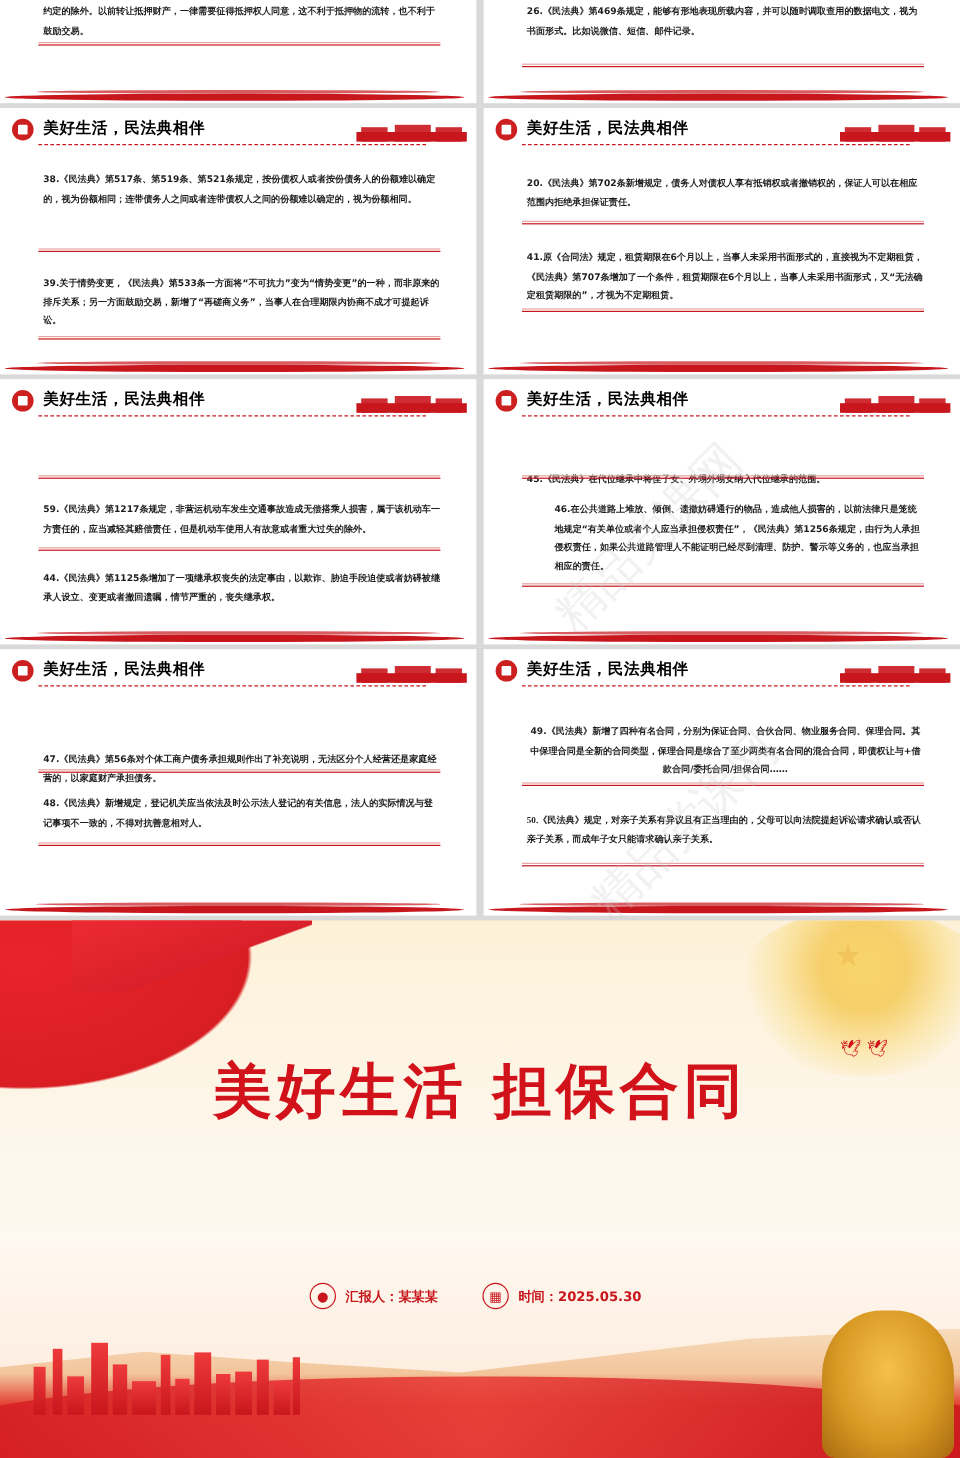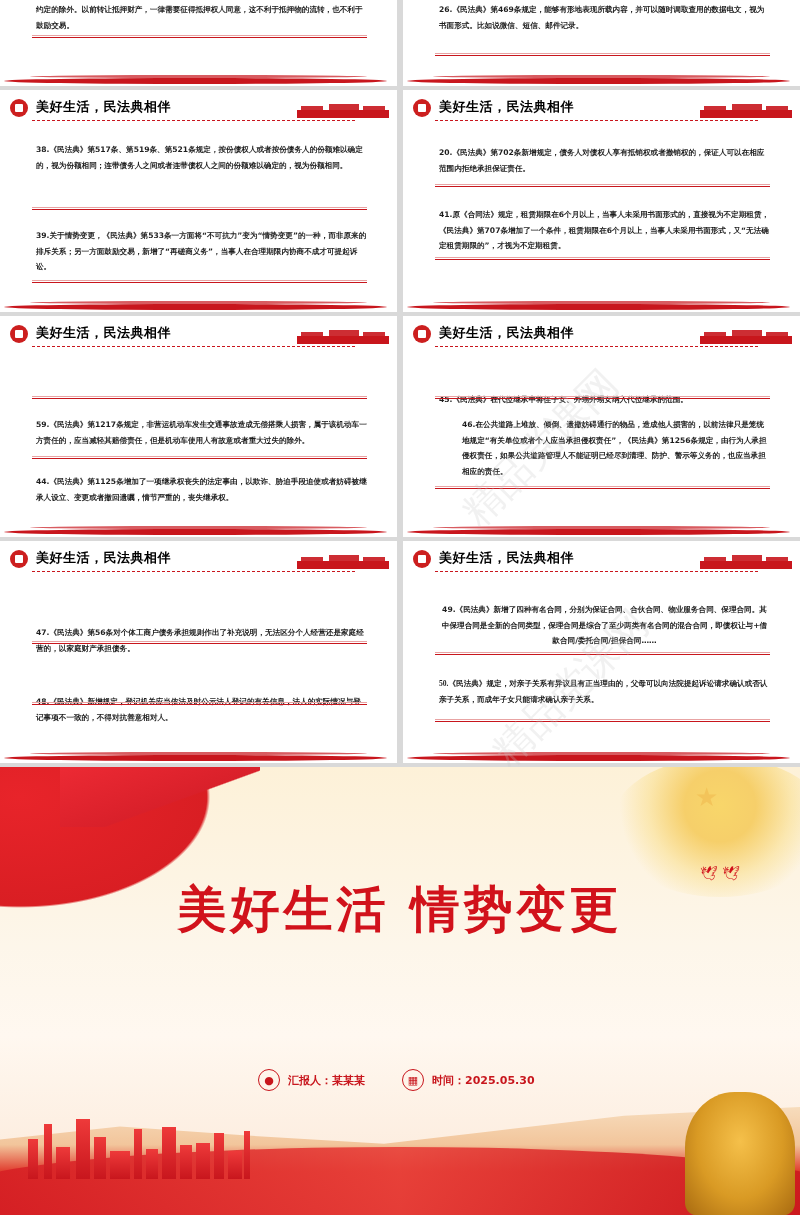--- a/index.html
+++ b/index.html
@@ -180,21 +180,21 @@
     <div class="hdr-line"></div>
     <div class="hdr-building">
       <div class="b" style="left:0;width:92px;height:8px;"></div>
       <div class="b" style="left:4px;width:22px;height:12px;opacity:.9;"></div>
       <div class="b" style="left:32px;width:30px;height:14px;opacity:.9;"></div>
       <div class="b" style="left:66px;width:22px;height:12px;opacity:.9;"></div>
     </div>
   </div>
   <div class="item" style="top:84px;">47.《民法典》第56条对个体工商户债务承担规则作出了补充说明，无法区分个人经营还是家庭经营的，以家庭财产承担债务。</div>
   <div class="divider" style="top:100px;"></div>
-  <div class="item" style="top:121px;margin-top:32px;">48.《民法典》新增规定，登记机关应当依法及时公示法人登记的有关信息，法人的实际情况与登记事项不一致的，不得对抗善意相对人。</div>
+  <div class="item" style="top:121px;">48.《民法典》新增规定，登记机关应当依法及时公示法人登记的有关信息，法人的实际情况与登记事项不一致的，不得对抗善意相对人。</div>
   <div class="divider" style="top:161px;"></div>
   <div class="brush">
     <span style="left:4px;right:10px;bottom:2px;height:6px;"></span>
     <span style="left:30px;right:30px;bottom:8px;height:3px;opacity:.7;"></span>
   </div>
 </div>
 <div class="slide col-r row3">
   <div class="hdr">
     <div class="hdr-icon"></div>
     <div class="hdr-title">美好生活，民法典相伴</div>
@@ -215,21 +215,21 @@
     <span style="left:30px;right:30px;bottom:8px;height:3px;opacity:.7;"></span>
   </div>
 </div>
 
 <div class="cover">
   <div class="emblem"></div>
   <div class="emblem-star">★</div>
   <div class="flag"></div>
   <div class="flag2"></div>
   <div class="birds">🕊 🕊</div>
-  <div class="cover-title">美好生活 情势变更</div>
+  <div class="cover-title">美好生活 担保合同</div>
   <div class="meta" style="left:258px;">
     <span class="meta-icon">●</span>
     <span>汇报人：某某某</span>
   </div>
   <div class="meta" style="left:402px;">
     <span class="meta-icon">▦</span>
     <span>时间：2025.05.30</span>
   </div>
   <div class="mountains"></div>
   <div class="wave"></div>

